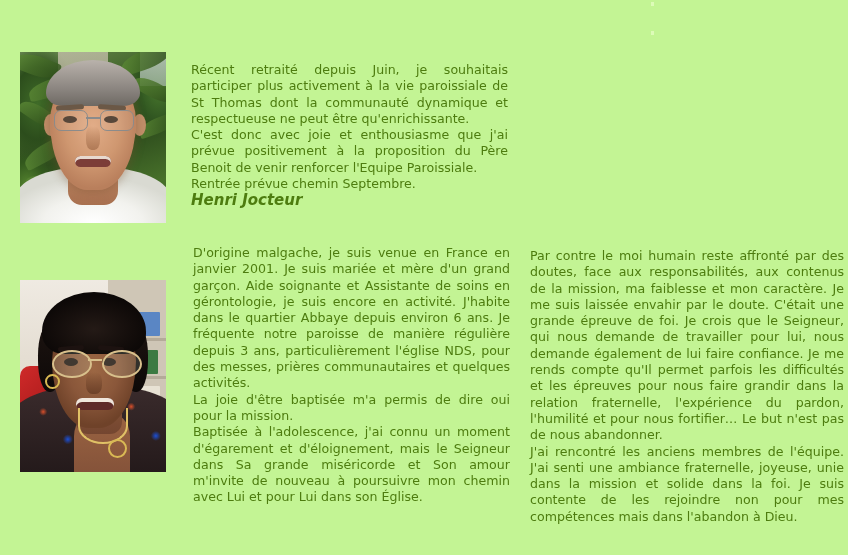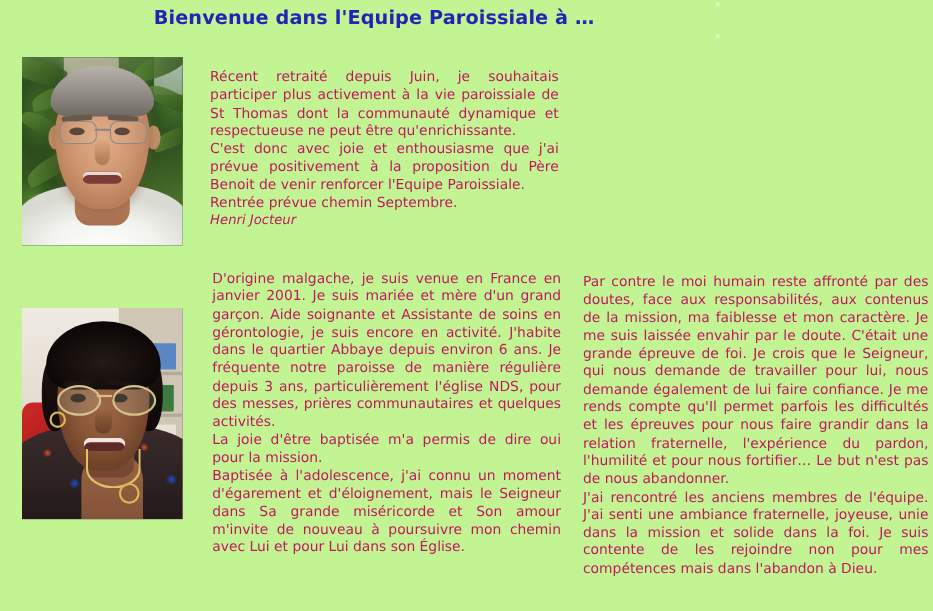--- a/index.html
+++ b/index.html
@@ -227,43 +227,42 @@
     box-shadow: inset 0 4px 0 #f0e6dc;
   }
   .b-earring {
     position:absolute; left:25px; top:94px; width:11px; height:11px;
     border:2px solid #d9b954; border-radius:50%;
   }
 
   
   .col {
     position: absolute;
-    color: #be185d;
+    color: #4d7c0f;
     font-size: 12.6px;
     line-height: 16.3px;
     text-align: justify;
     font-family: "DejaVu Sans", sans-serif;
   }
   .col p { margin: 0; }
   .col-henri { left: 191px; top: 62px; width: 317px; }
   .col-blandine-left { left: 193px; top: 245px; width: 317px; }
   .col-blandine-right { left: 530px; top: 248px; width: 314px; }
   .signature {
-    font-weight: normal;
+    font-weight: bold;
     font-style: italic;
-    font-size: 12px;
+    font-size: 15px;
   }
   .noj { text-align: left; }
 </style>
 </head>
 <body>
 
 <div class="page">
 
-  <div class="page-title">Bienvenue dans l'Equipe Paroissiale à …</div>
 
   <div class="speck speck-a"></div>
   <div class="speck speck-b"></div>
 
   <div class="photo photo-henri">
     <div class="ph-inner">
       <div class="h-bg"></div>
       <div class="h-wall"></div>
       <div class="h-sky"></div>
       <div class="h-leaf" style="left:-6px;  top:4px;   width:46px; height:20px; transform:rotate(22deg);"></div>

